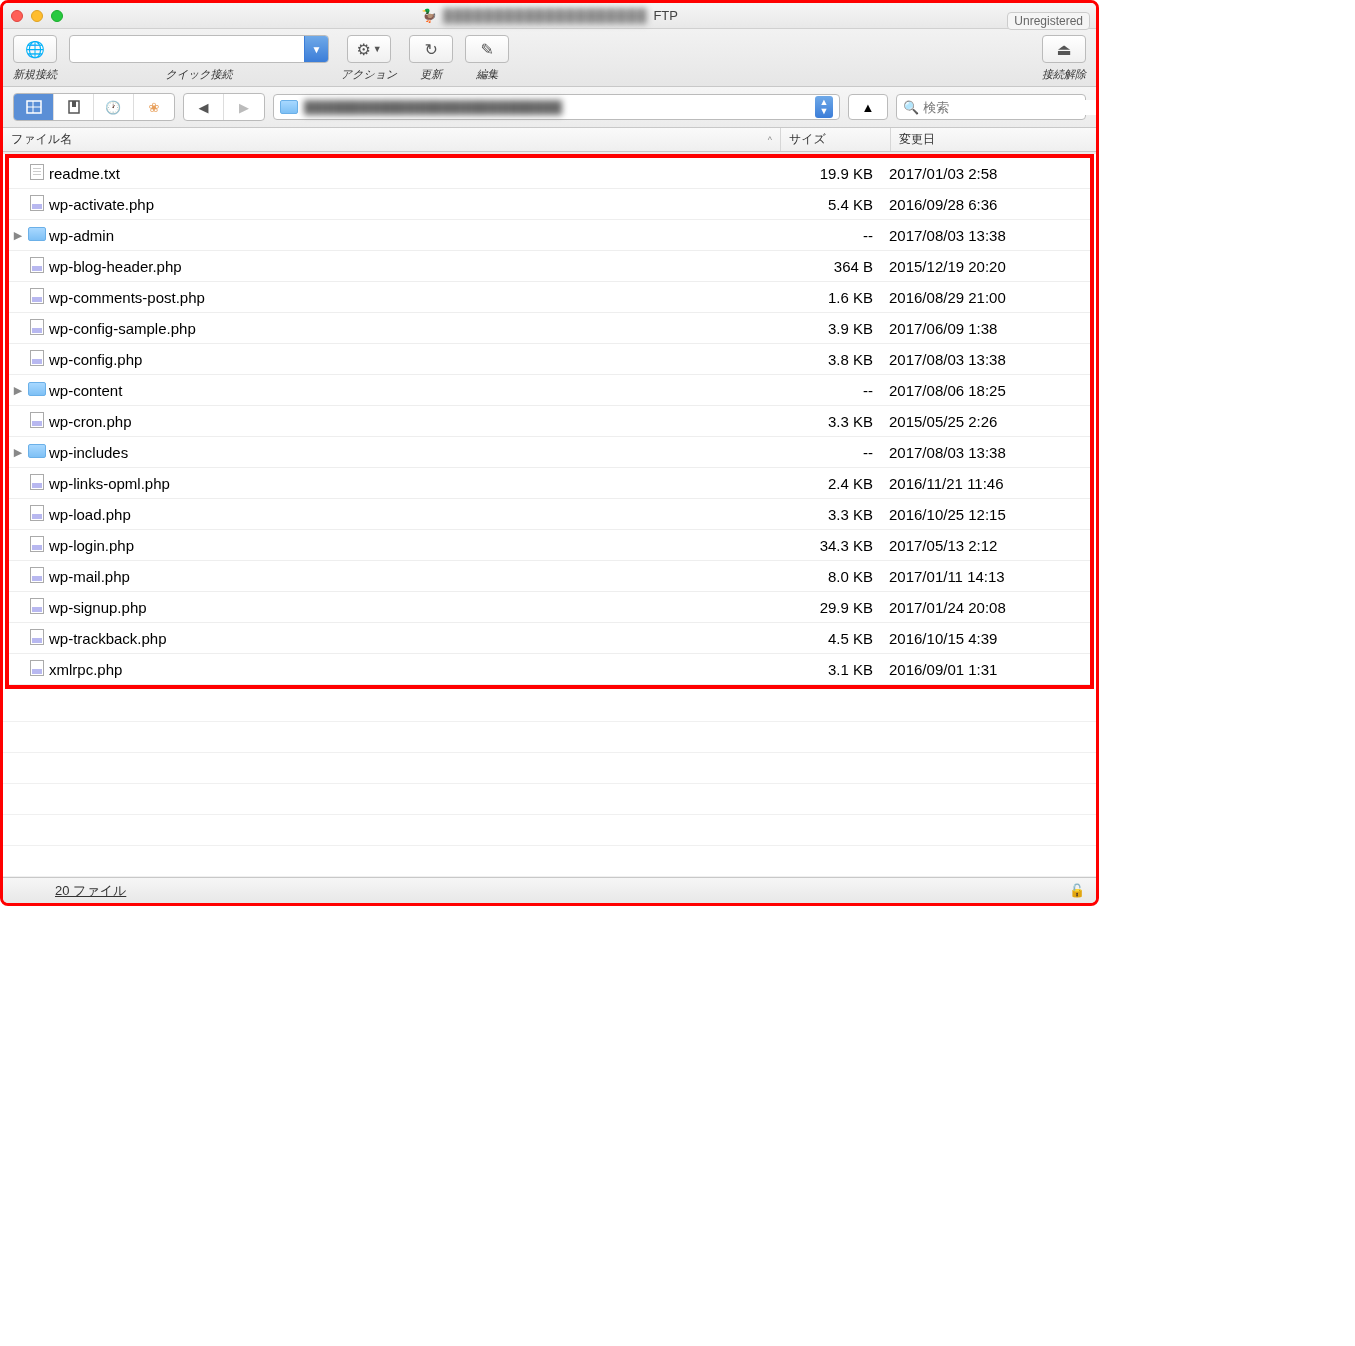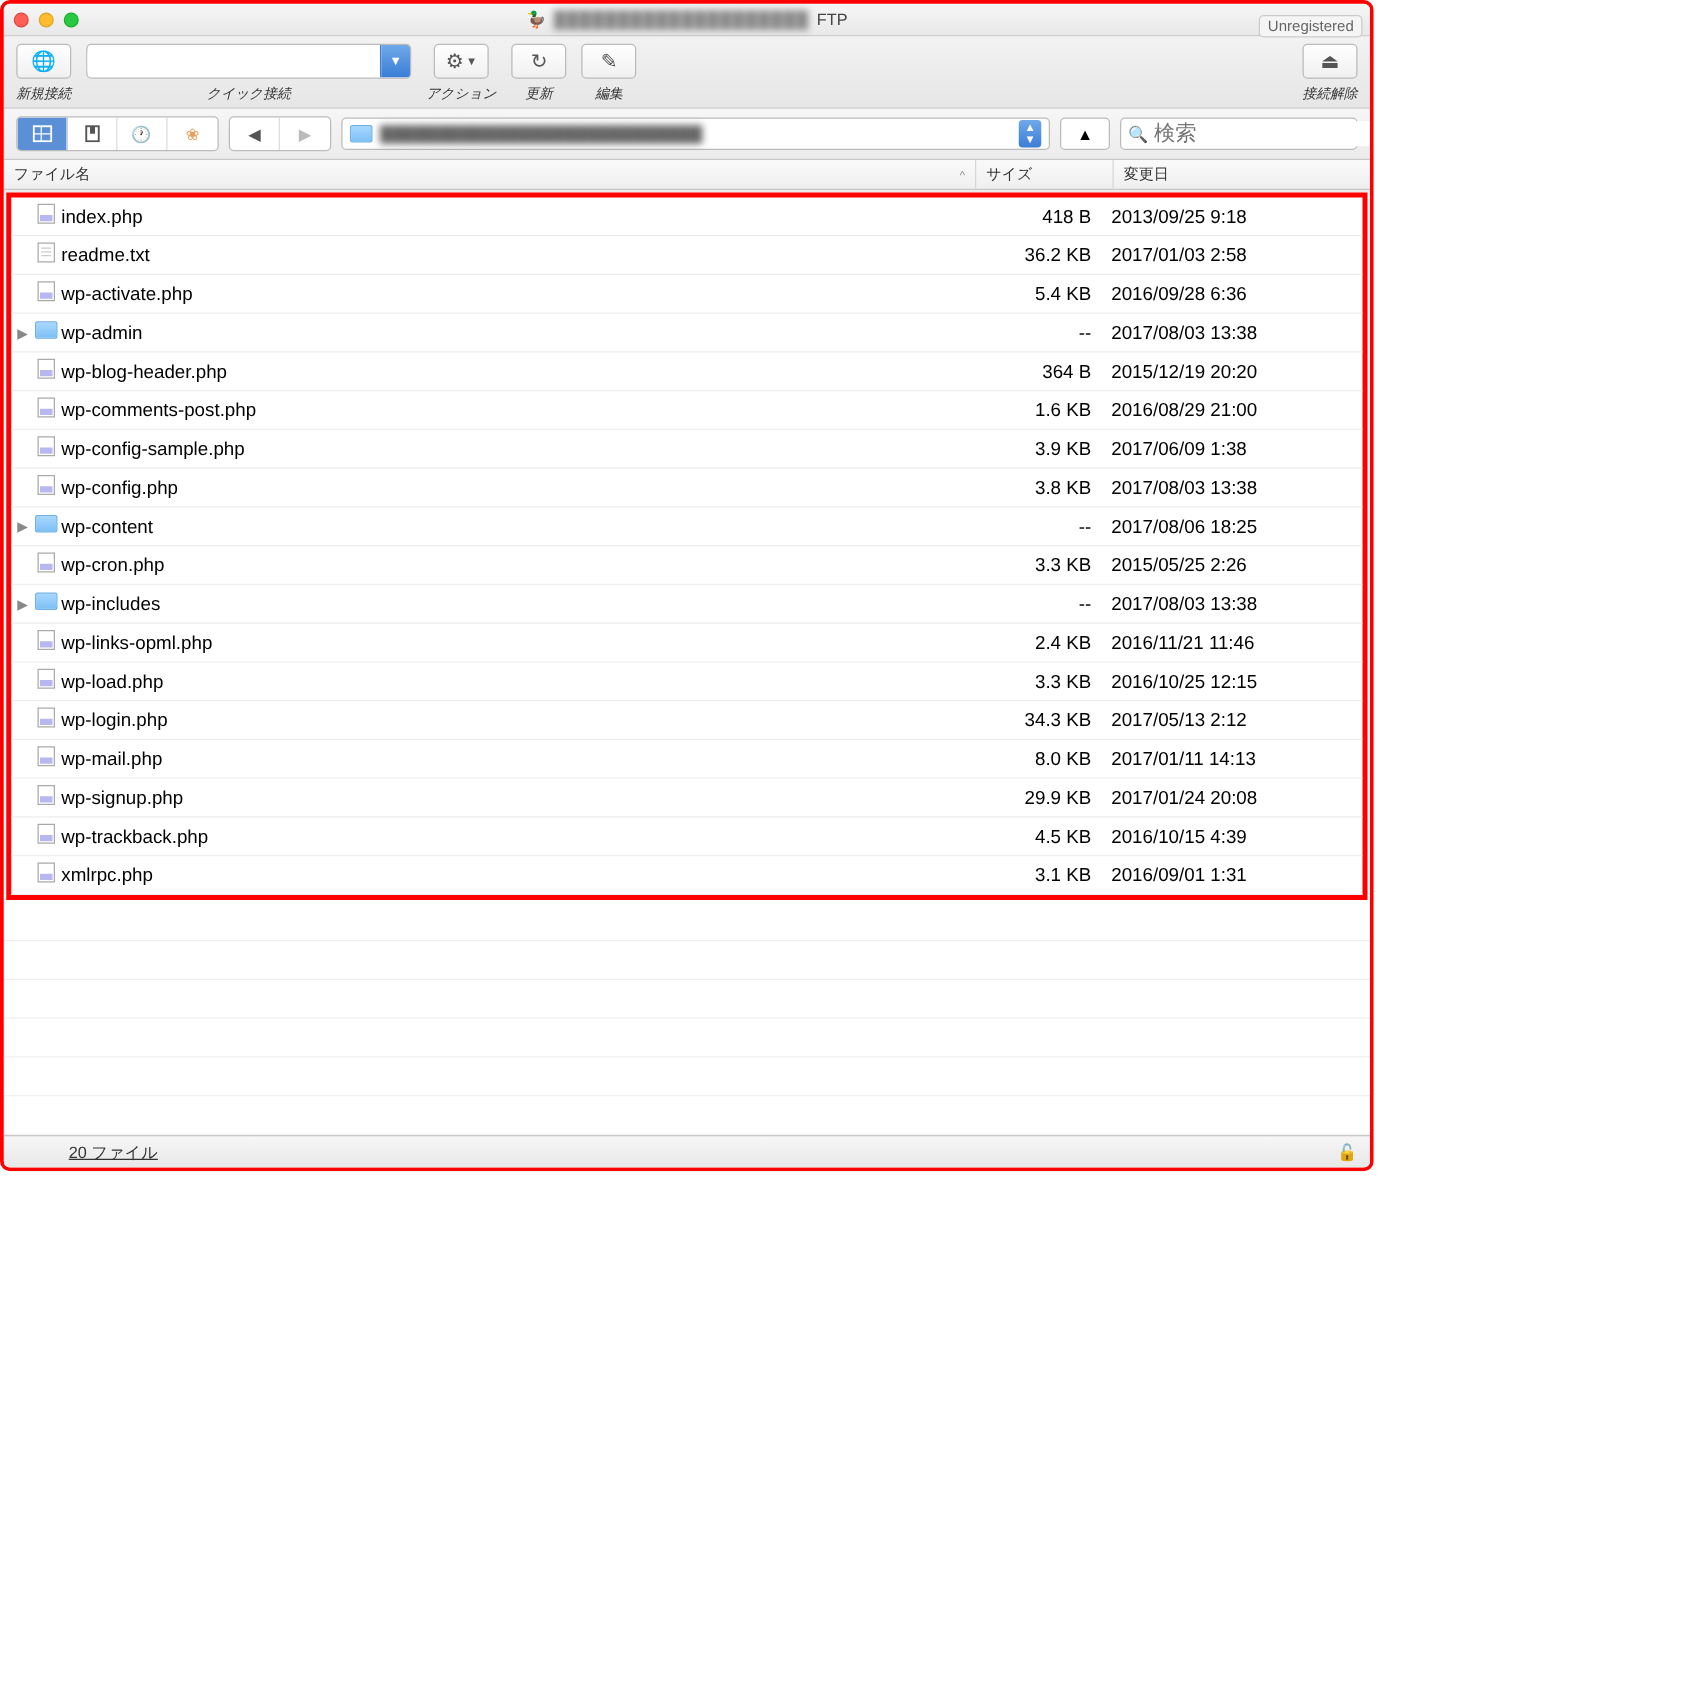--- a/index.html
+++ b/index.html
@@ -25,21 +25,21 @@
 .secondbar { display: flex; align-items: center; padding: 6px 10px; background: linear-gradient(#f6f6f6, #ececec); border-bottom: 1px solid #c8c8c8; gap: 8px; }
 .seg { display: flex; border: 1px solid #bbb; border-radius: 4px; overflow: hidden; background: #fff; }
 .seg-btn { width: 40px; height: 26px; display: flex; align-items: center; justify-content: center; border-right: 1px solid #ddd; cursor: pointer; color: #555; }
 .seg-btn:last-child { border-right: none; }
 .seg-btn.active { background: #5b8fd6; color: #fff; }
 .path-combo { flex: 1; height: 26px; background: #fff; border: 1px solid #bbb; border-radius: 4px; display: flex; align-items: center; padding: 0 6px; gap: 6px; }
 .path-blur { flex: 1; filter: blur(3px); color: #666; white-space: nowrap; overflow: hidden; }
 .combo-arrows { width: 18px; height: 22px; background: linear-gradient(#6fa9e8, #3b7dd8); border-radius: 3px; color: #fff; font-size: 9px; display: flex; flex-direction: column; align-items: center; justify-content: center; line-height: 1; }
 .up-btn { width: 40px; height: 26px; border: 1px solid #bbb; border-radius: 4px; background: #fff; display: flex; align-items: center; justify-content: center; cursor: pointer; }
 .search-box { width: 190px; height: 26px; border: 1px solid #bbb; border-radius: 4px; background: #fff; display: flex; align-items: center; padding: 0 6px; gap: 4px; }
-.search-box input { flex: 1; border: none; outline: none; font-size: 17px; }
+.search-box input { flex: 1; border: none; outline: none; font-size: 13px; }
 .headers { display: flex; background: linear-gradient(#fafafa, #efefef); border-bottom: 1px solid #c8c8c8; font-size: 12px; color: #333; }
 .col-name { flex: 1; padding: 3px 8px; border-right: 1px solid #d6d6d6; display: flex; justify-content: space-between; align-items: center; }
 .col-size { width: 110px; padding: 3px 8px; border-right: 1px solid #d6d6d6; }
 .col-date { width: 205px; padding: 3px 8px; }
 .sort-caret { font-size: 9px; color: #888; }
 .file-area { background: #fff; }
 .row { display: flex; align-items: center; height: 31px; border-bottom: 1px solid #eee; font-size: 15px; }
 .row .disclosure { width: 18px; text-align: center; color: #888; font-size: 11px; }
 .row .icon { width: 20px; text-align: center; }
 .row .fname { flex: 1; padding-left: 2px; }
@@ -172,30 +172,23 @@
       <span class="sort-caret">^</span>
     </div>
     <div class="col-size">サイズ</div>
     <div class="col-date">変更日</div>
   </div>
 
   <div class="file-area">
     <div class="highlight-box" id="file-rows">
         <div class="row">
           <span class="disclosure"></span>
-          <span class="icon"><span class="icon-file php"></span></span>
-          <span class="fname">index.php</span>
-          <span class="fsize">418 B</span>
-          <span class="fdate">2013/09/25 9:18</span>
-        </div>
-        <div class="row">
-          <span class="disclosure"></span>
           <span class="icon"><span class="icon-file txt"></span></span>
           <span class="fname">readme.txt</span>
-          <span class="fsize">36.2 KB</span>
+          <span class="fsize">19.9 KB</span>
           <span class="fdate">2017/01/03 2:58</span>
         </div>
         <div class="row">
           <span class="disclosure"></span>
           <span class="icon"><span class="icon-file php"></span></span>
           <span class="fname">wp-activate.php</span>
           <span class="fsize">5.4 KB</span>
           <span class="fdate">2016/09/28 6:36</span>
         </div>
         <div class="row">

